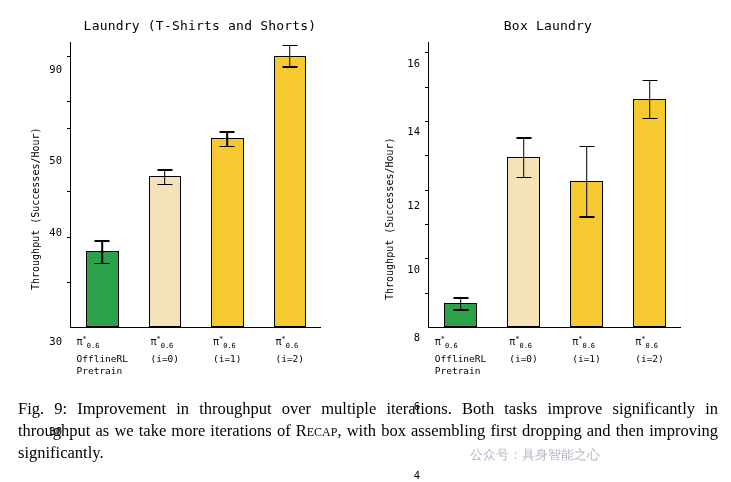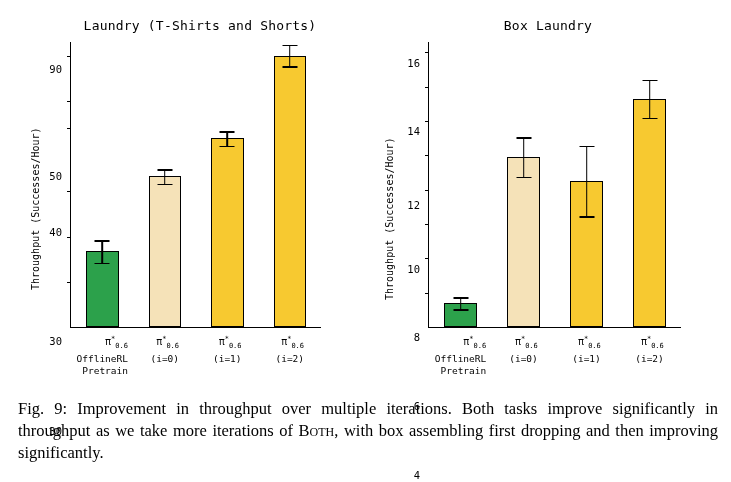--- a/index.html
+++ b/index.html
@@ -106,21 +106,21 @@
   .errcap {
     position: absolute;
     width: 15px;
     height: 1.6px;
     background: #000;
     transform: translateX(-50%);
   }
 
   .xcat {
     position: absolute;
-    text-align: right;
+    text-align: left;
     transform: translateX(-50%);
     font-family: "DejaVu Sans Mono", monospace;
     font-size: 9.5px;
     line-height: 12.5px;
     color: #000;
     white-space: nowrap;
   }
   .pi-line { font-size: 10px; }
   .sub { font-size: 7px; vertical-align: sub; }
   .sup { font-size: 7px; vertical-align: super; }
@@ -167,21 +167,21 @@
         <div class="tick-mark" style="top: 194.524px;">
           <div class="tick-label" style="top: 194.524px;">30</div>
         </div>
         <div class="tick-mark" style="top: 149.286px;">
           <div class="tick-label" style="top: 149.286px;">30</div>
         </div>
         <div class="tick-mark" style="top: 86px;">
           <div class="tick-label" style="top: 104.048px;">40</div>
         </div>
         <div class="tick-mark" style="top: 58.8095px;">
-          <div class="tick-label" style="top: 75px;">50</div>
+          <div class="tick-label" style="top: 59px;">50</div>
         </div>
         <div class="tick-mark" style="top: 13.5714px;">
           <div class="tick-label" style="top: 13.5714px;">90</div>
         </div>
         <div class="bar" style="left: 15px; width: 32.5px; height: 75.5476px; background: rgb(44, 161, 75);"></div>
         <div class="errbar" style="left: 31.25px; top: 198.143px; height: 22.619px;"></div>
         <div class="errcap" style="left: 31.25px; top: 198.143px;"></div>
         <div class="errcap" style="left: 31.25px; top: 220.762px;"></div>
         <div class="xcat" style="left: 31.25px; top: 291px;">
           <div class="pi-line">π<span class="sup">*</span><span class="sub">0.6</span></div>
@@ -272,17 +272,18 @@
         <div class="errcap" style="left: 220.5px; top: 75.5422px;"></div>
         <div class="xcat" style="left: 220.5px; top: 291px;">
           <div class="pi-line">π<span class="sup">*</span><span class="sub">0.6</span></div>
           <div>(i=2)</div>
         </div>
       </div>
 
   </div>
 
   <div class="caption">
-    <span>Fig. 9: </span><b>Improvement in throughput over multiple iterations.</b><span> Both tasks improve significantly in throughput as we take more iterations of </span><span class="smallcaps">Both</span><span>, with box assembling first dropping and then improving significantly.</span>
+    <span>Fig. 9: </span><b>Improvement in throughput over multiple iterations.</b><span> Both tasks improve significantly in throughput as we take more iterations of </span><span class="smallcaps">Recap</span><span>, with box assembling first dropping and then improving significantly.</span>
   </div>
 
+  <div class="watermark">公众号：具身智能之心</div>
 
 </div>
 
 </body></html>

